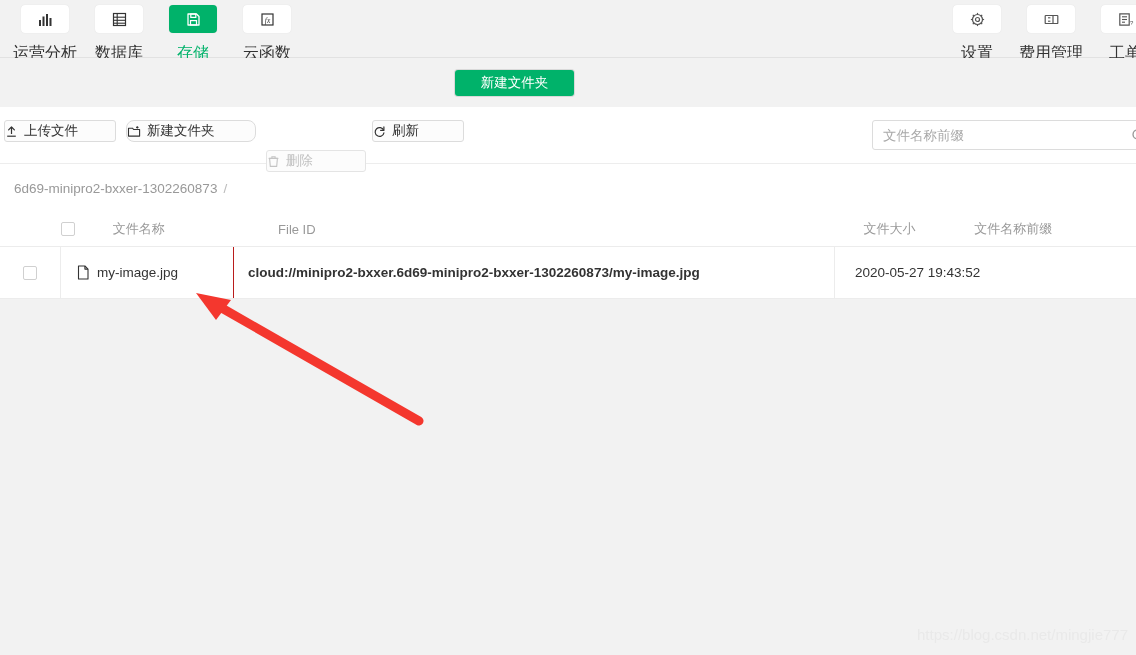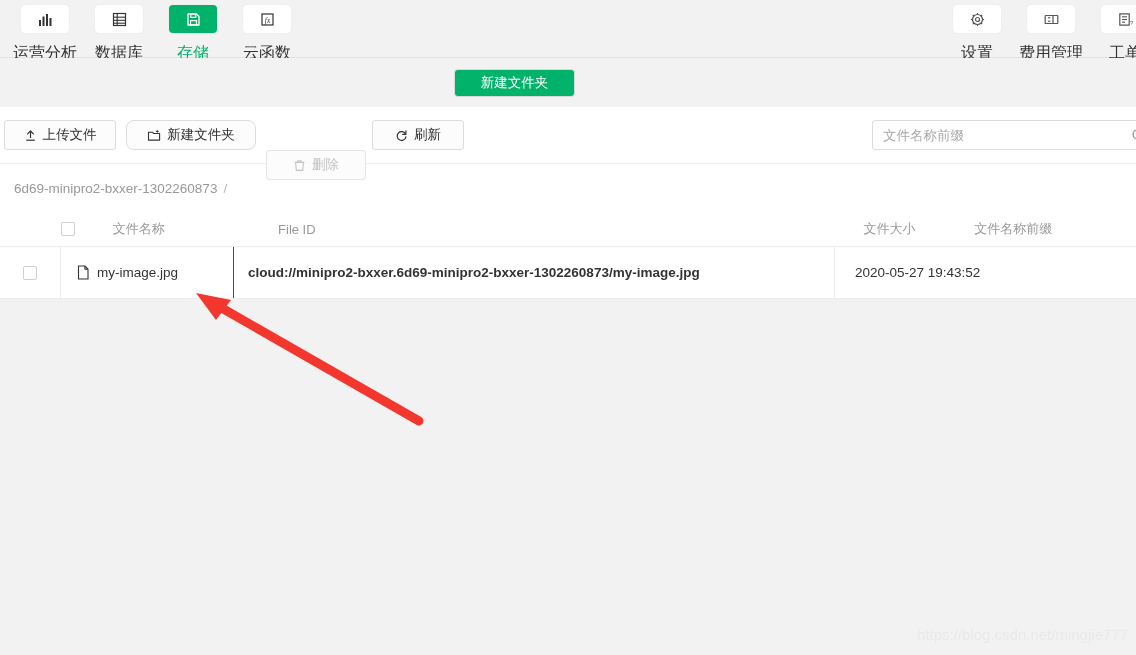--- a/index.html
+++ b/index.html
@@ -104,27 +104,27 @@
 
   
   .toolbar {
     height: 56px;
     position: relative;
     border-bottom: 1px solid #ededed;
   }
   .btn {
     position: absolute;
     top: 13px;
-    height: 30px;
+    height: 22px;
     background: #fcfcfc;
     border: 1px solid #dcdcdc;
     border-radius: 3px;
     display: flex;
     align-items: center;
-    justify-content: center;
+    justify-content: flex-start;
     gap: 6px;
     font-size: 13.5px;
     color: #333;
     cursor: pointer;
     user-select: none;
     box-sizing: border-box;
   }
   .btn.disabled {
     color: #bfbfbf;
     cursor: default;

